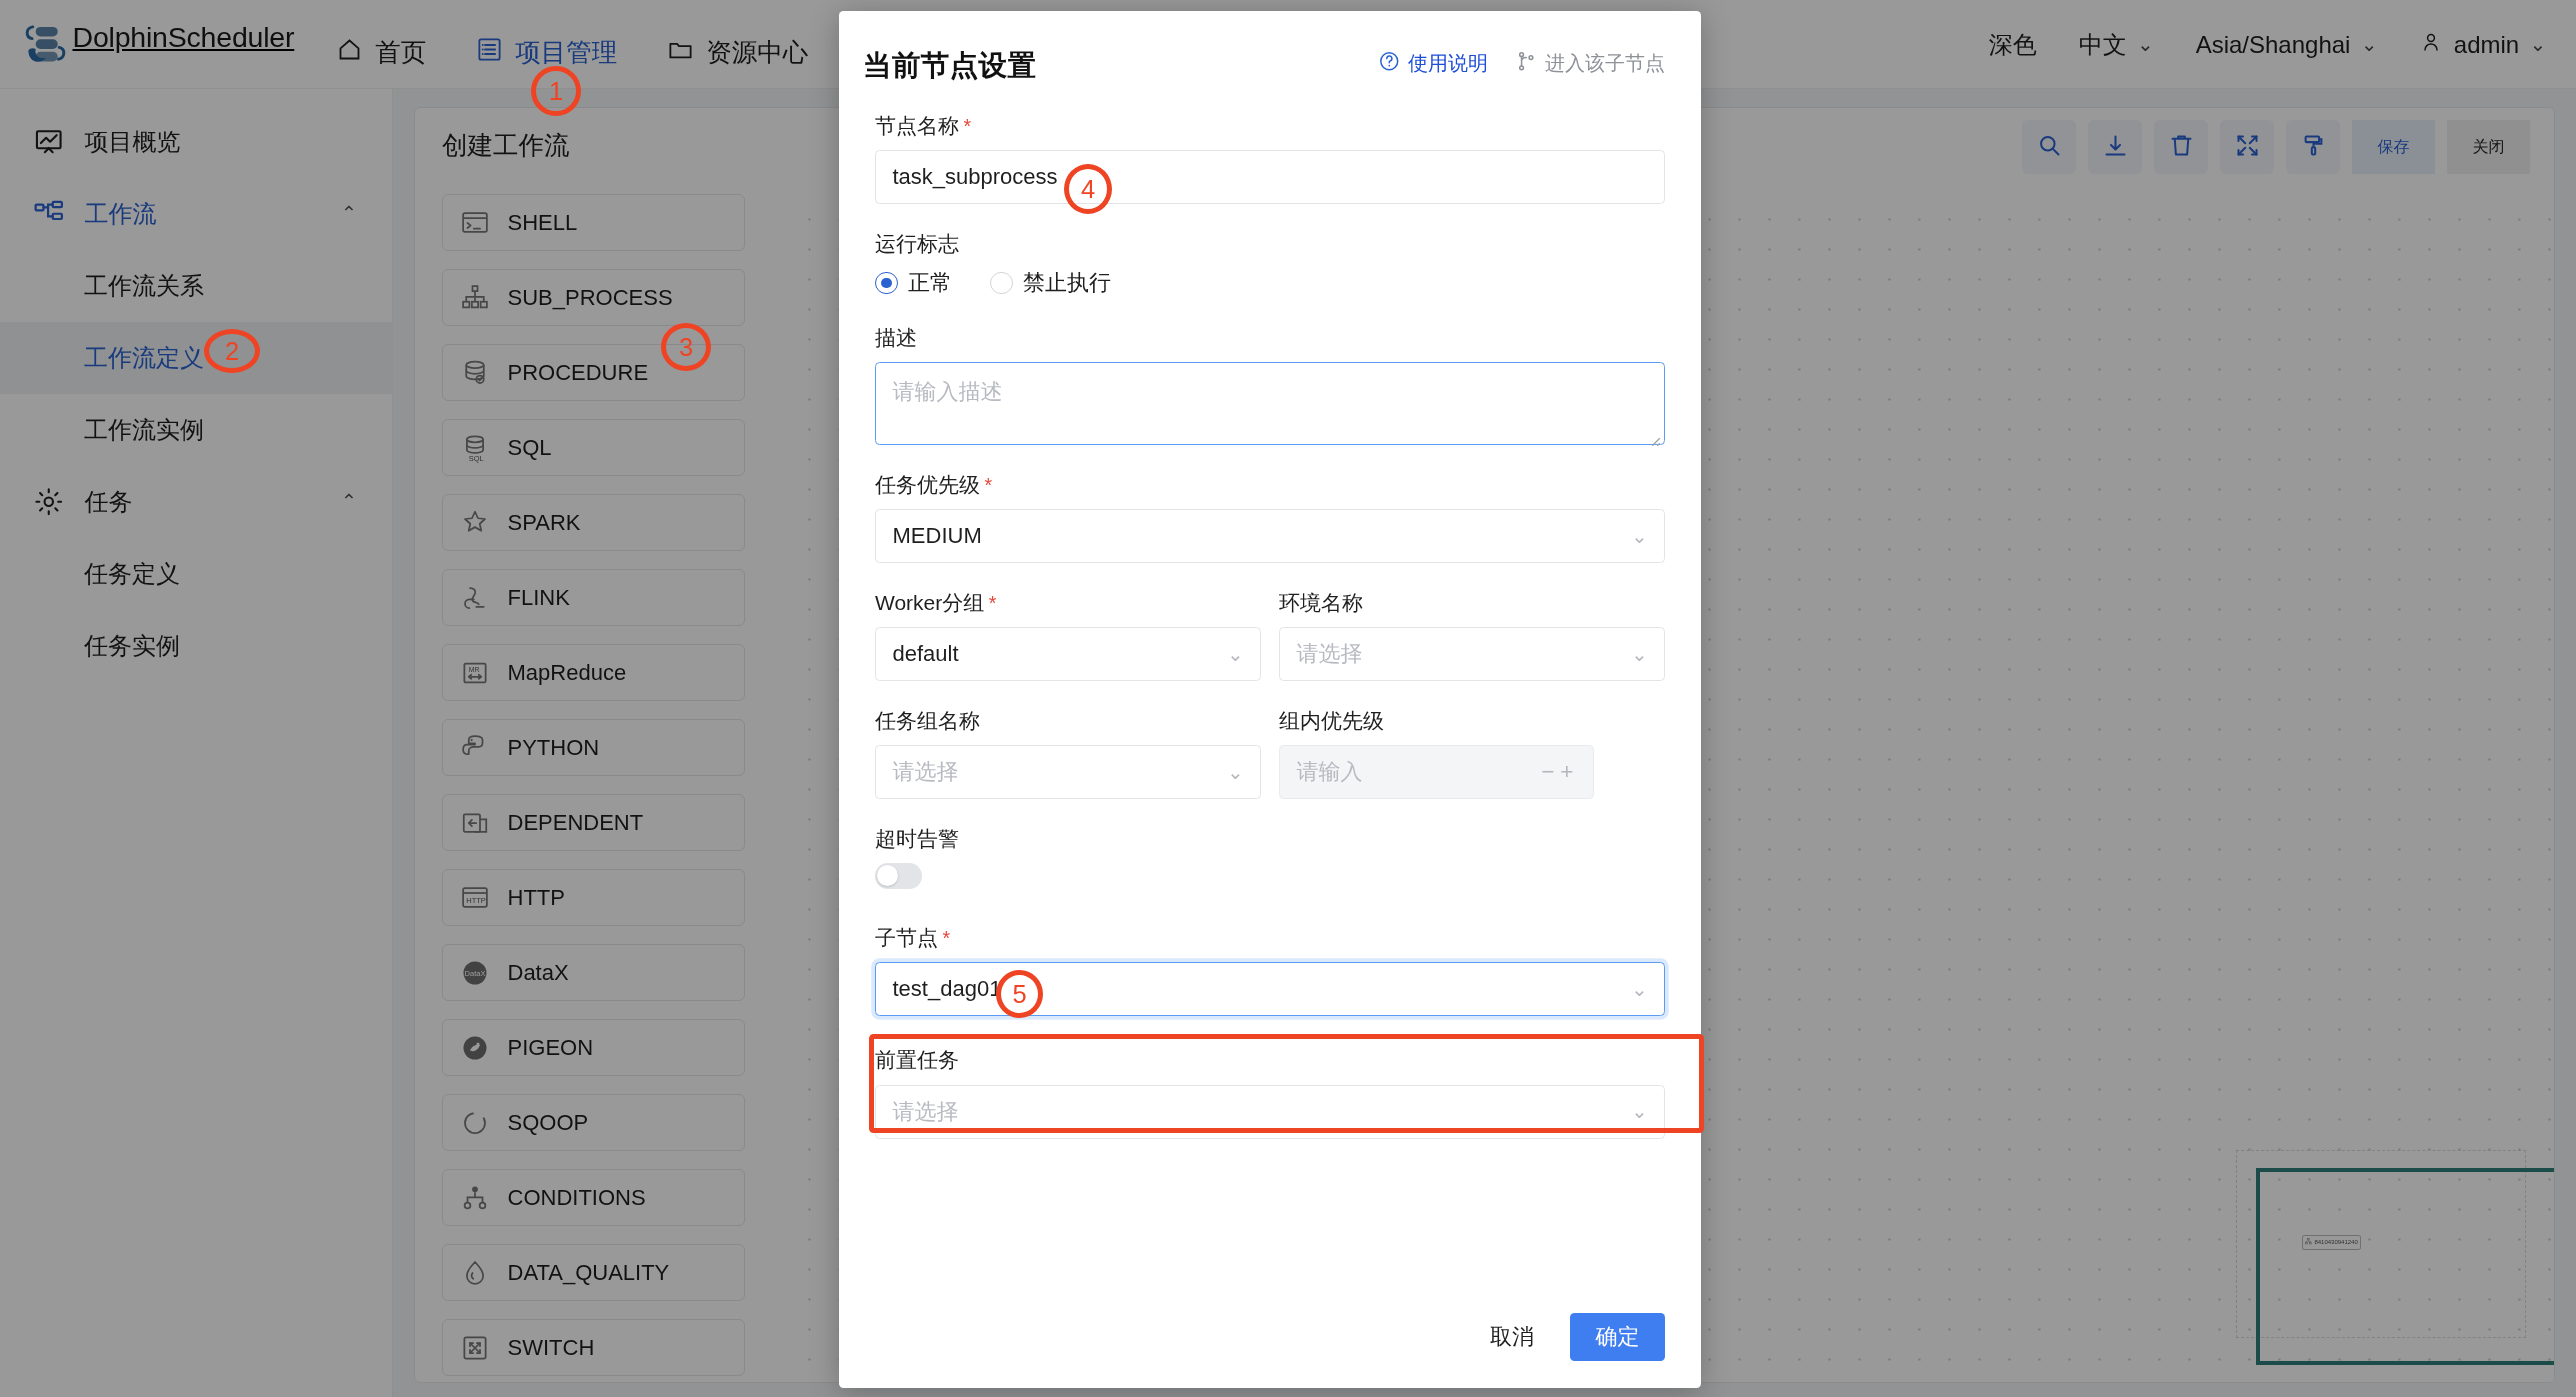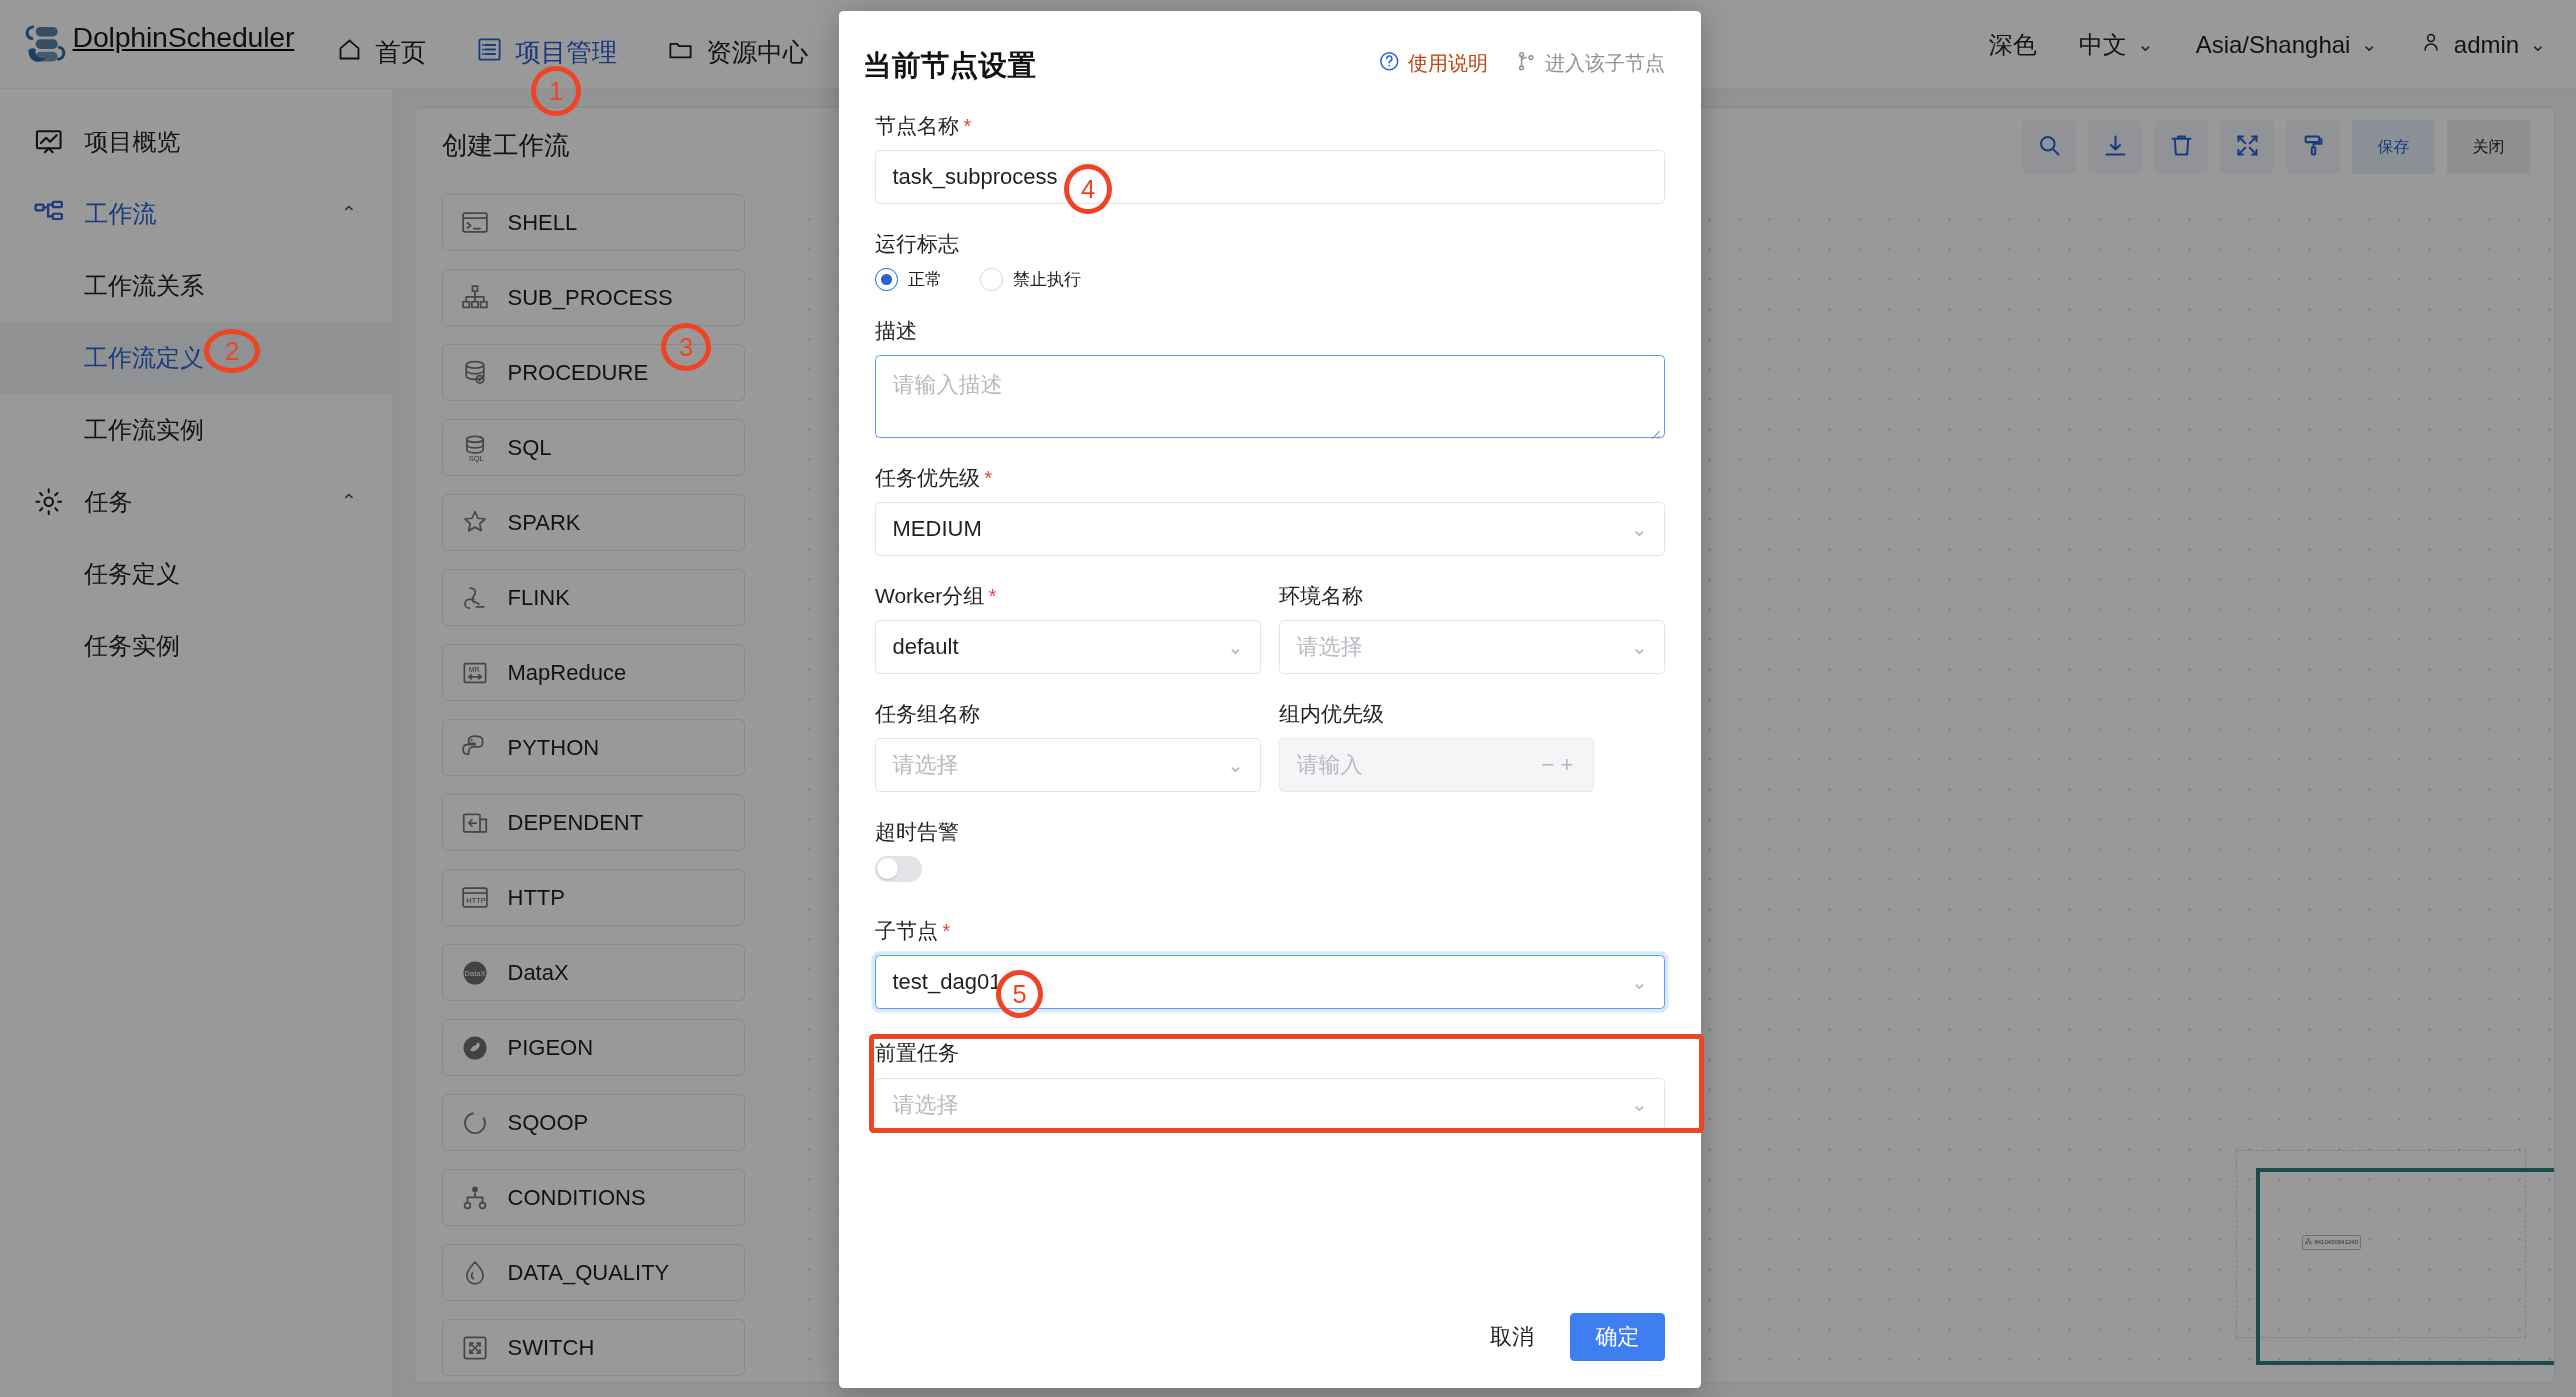--- a/index.html
+++ b/index.html
@@ -151,21 +151,21 @@
     box-shadow: 0 4.5px 30px rgba(0,0,0,0.25);
     display: flex; flex-direction: column;
   }
   .modal-head {
     padding: 36px 36px 0 24px;
     display: flex; align-items: flex-start; justify-content: space-between;
   }
   .modal-title { font-size: 28.5px; color: #111; font-weight: bold; letter-spacing: 0.4px;}
   .modal-head-actions { display: flex; align-items: center; gap: 10.5px; margin-top: 3px; }
   .head-link { display: flex; align-items: center; gap: 7.5px; font-size: 20px; cursor: pointer; }
-  .head-link.blue { color: #c2410c; }
+  .head-link.blue { color: #1d4ed8; }
   .head-link.gray { color: #8e9197; margin-left: 16.5px; }
 
   .modal-body {
     flex: 1; padding: 27px 36px 0 36px; overflow: hidden;
   }
   .field { margin-bottom: 25.5px; }
   .flabel {
     font-size: 21px; color: #1f1f1f; margin-bottom: 10.5px; display: block;
   }
   .req { color: #e8463a; font-size: 19.5px; margin-left: 4.5px; }
@@ -188,21 +188,21 @@
   .ta {
     width: 100%; height: 83px; border: 1.5px solid #5b9bf5; border-radius: 4.5px;
     padding: 13.5px 16.5px; font-size: 22px; color: #b7bac0; position: relative;
     background: #fff;
   }
   .ta-resize {
     position: absolute; right: 3px; bottom: 2.3px; width: 15px; height: 15px;
   }
 
   .radios { display: flex; align-items: center; gap: 38px; margin-top: 4.5px;}
-  .radio { display: flex; align-items: center; gap: 10.5px; font-size: 17px; color: #1f1f1f; cursor: pointer;}
+  .radio { display: flex; align-items: center; gap: 10.5px; font-size: 22px; color: #1f1f1f; cursor: pointer;}
   .rdot {
     width: 22.5px; height: 22.5px; border-radius: 50%;
     border: 1.5px solid #d4d6da; background: #fff;
     display: flex; align-items: center; justify-content: center;
   }
   .rdot.on { border-color: #2a62d1; }
   .rdot.on::after { content:''; width: 10.5px; height: 10.5px; border-radius: 50%; background: #2a62d1; }
 
   .row2 { display: flex; gap: 18px; }
   .row2 > .field { flex: 1; margin-bottom: 25.5px; }

